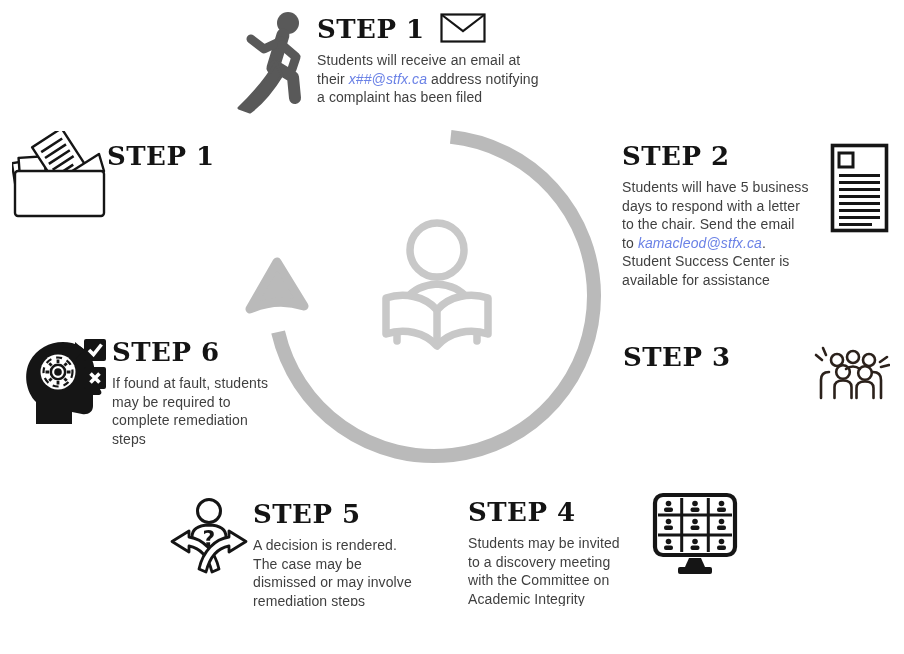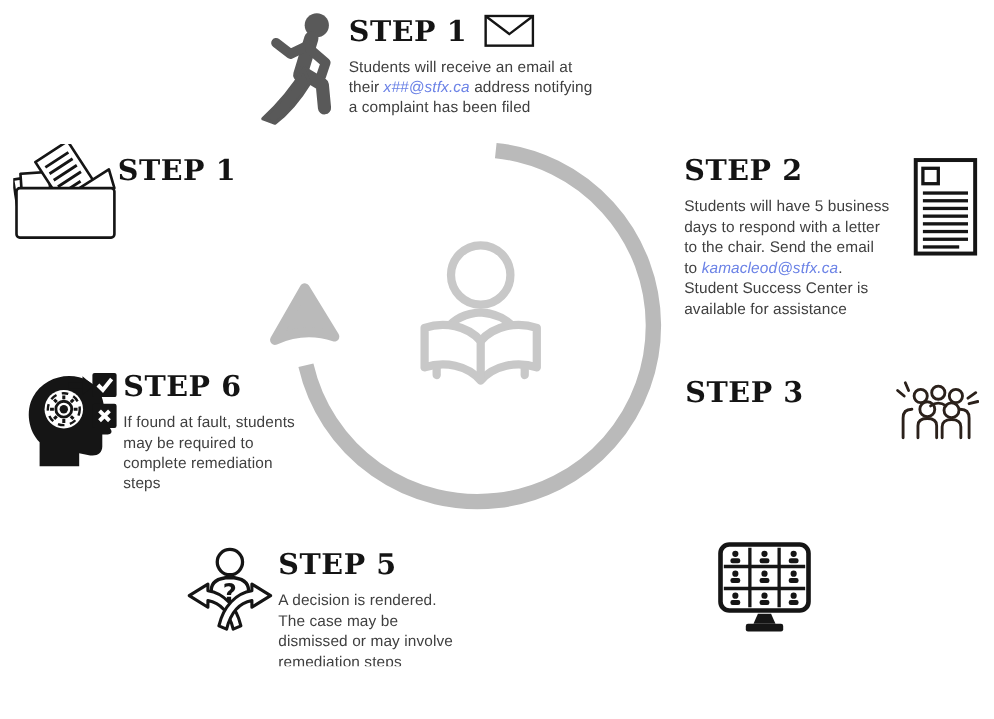--- a/index.html
+++ b/index.html
@@ -154,20 +154,27 @@
     <text x="41" y="50" text-anchor="middle" font-family="DejaVu Sans,sans-serif" font-weight="bold" font-size="22" fill="#151515">?</text>
   </svg>
   <div class="step" style="left:253px;top:499px;width:195px;">
     <h2>STEP 5</h2>
     <p><span>A decision is rendered.
 The case may be
 dismissed or may involve
 remediation steps</span></p>
   </div>
 
+  <div class="step" style="left:468px;top:497px;width:205px;">
+    <h2>STEP 4</h2>
+    <p><span>Students may be invited
+to a discovery meeting
+with the Committee on
+Academic Integrity</span></p>
+  </div>
   <svg class="icon" style="left:652px;top:492px;" width="86" height="90" viewBox="0 0 86 90">
     <rect x="3" y="3" width="80" height="60" rx="8" fill="#fff" stroke="#151515" stroke-width="4.2"></rect>
     <path d="M 29.7 6 V 60 M 56.3 6 V 60 M 6 23 H 80 M 6 43 H 80" stroke="#151515" stroke-width="3" fill="none"></path>
     <g fill="#151515">
       <circle cx="16.5" cy="11.5" r="2.8"></circle>
         <rect x="12" y="15.5" width="9" height="4.5" rx="2"></rect>
       <circle cx="43" cy="11.5" r="2.8"></circle>
         <rect x="38.5" y="15.5" width="9" height="4.5" rx="2"></rect>
       <circle cx="69.5" cy="11.5" r="2.8"></circle>
         <rect x="65" y="15.5" width="9" height="4.5" rx="2"></rect>

